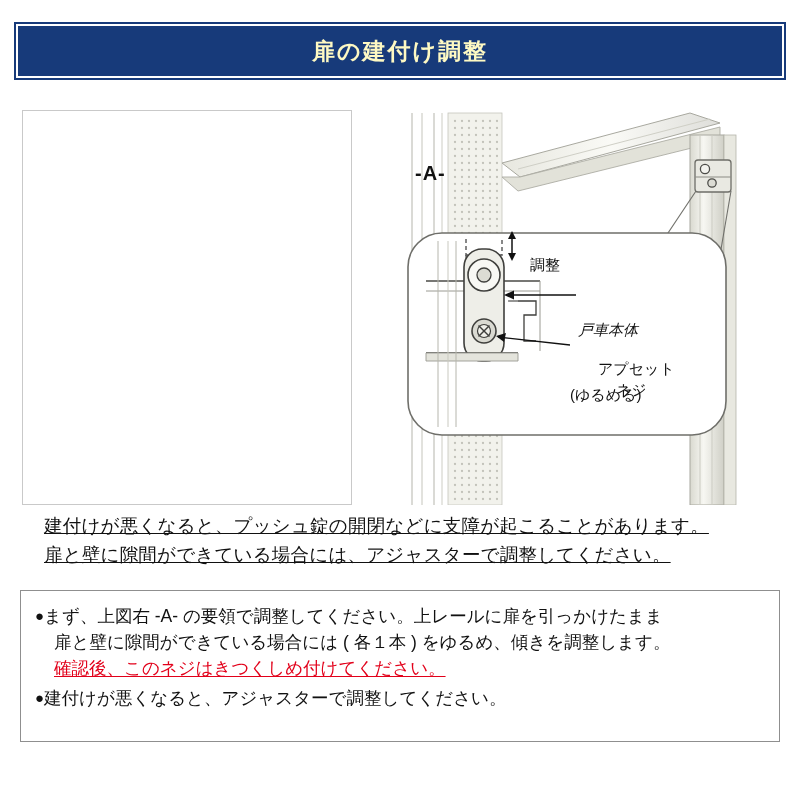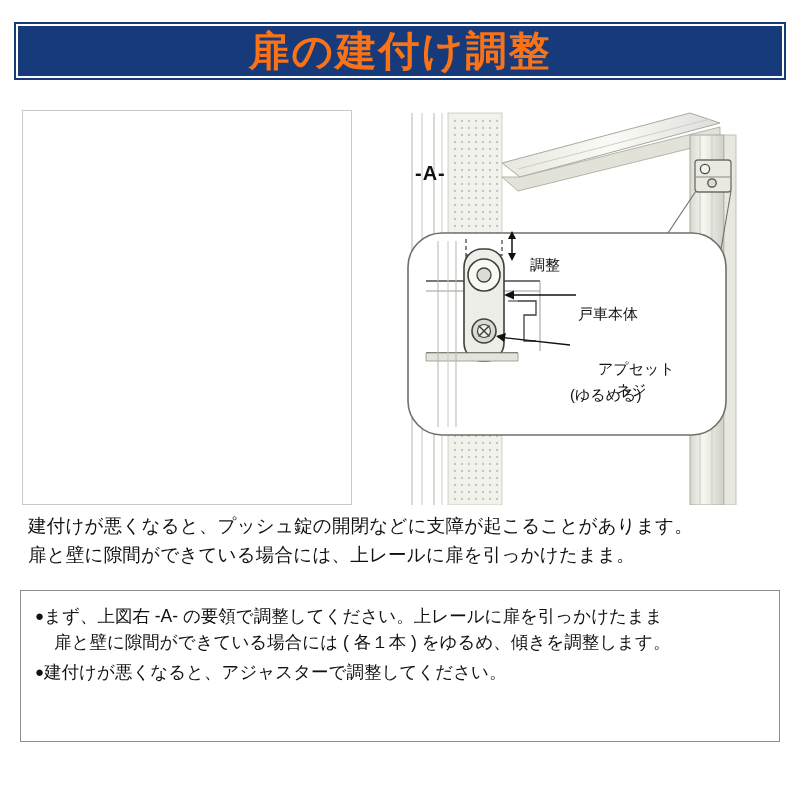--- a/index.html
+++ b/index.html
@@ -37,22 +37,22 @@
     top: 0;
     right: 0;
     bottom: 0;
     border: 2px solid #ffffff;
     box-sizing: border-box;
     display: flex;
     align-items: center;
     justify-content: center;
   }
   .title-text {
-    color: #f97316;
-    font-size: 41px;
+    color: #fef9c3;
+    font-size: 23px;
     font-weight: bold;
     letter-spacing: 2px;
     line-height: 1;
     white-space: nowrap;
   }
 
   
   .shed {
     position: absolute;
     left: 22px;
@@ -88,35 +88,36 @@
   }
 
   .callout-text {
     position: absolute;
     font-size: 15px;
     line-height: 1.25;
     color: #111;
     white-space: nowrap;
   }
   .callout-chousei { left: 530px; top: 256px; }
-  .callout-tosha   { left: 578px; top: 305px; }
+  .callout-tosha   { left: 578px; top: 321px; font-style: italic; }
   .callout-upset   { left: 570px; top: 360px; margin-left: 28px; }
   .callout-neji    { left: 570px; top: 381px; margin-left: 46px; }
   .callout-yurumeru{ left: 570px; top: 386px; }
 
   
   .para {
     position: absolute;
-    left: 28px;
+    left: 44px;
     top: 512px;
     width: 740px;
     font-size: 18.5px;
     line-height: 1.55;
     color: #111;
     letter-spacing: 0.2px;
+    text-decoration: underline;
   }
 
   
   .bullet-box {
     position: absolute;
     left: 20px;
     top: 590px;
     width: 760px;
     height: 152px;
     border: 1px solid #8f8f8f;
@@ -319,29 +320,30 @@
 
   <span class="label-A">-A-</span>
   <span class="callout-text callout-chousei">調整</span>
   <span class="callout-text callout-tosha">戸車本体</span>
   <span class="callout-text callout-upset">アプセット</span>
   <span class="callout-text callout-neji">ネジ</span>
   <span class="callout-text callout-yurumeru">(ゆるめる)</span>
 
   <div class="para">
     <div>建付けが悪くなると、プッシュ錠の開閉などに支障が起こることがあります。</div>
-    <div>扉と壁に隙間ができている場合には、上レールに扉を引っかけたまま。</div>
+    <div>扉と壁に隙間ができている場合には、アジャスターで調整してください。</div>
   </div>
 
   <div class="bullet-box">
     <div class="bullet-list">
 
       <div class="bullet-item">
         <span><span class="dot">●</span><span>まず、上図右 -A- の要領で調整してください。上レールに扉を引っかけたまま</span></span>
         <span class="indent">扉と壁に隙間ができている場合には ( 各１本 ) をゆるめ、傾きを調整します。</span>
+        <span class="redline">確認後、このネジはきつくしめ付けてください。</span>
       </div>
 
       <div class="bullet-item">
         <span><span class="dot">●</span><span>建付けが悪くなると、アジャスターで調整してください。</span></span>
       </div>
 
     </div>
   </div>
 
 </div>

